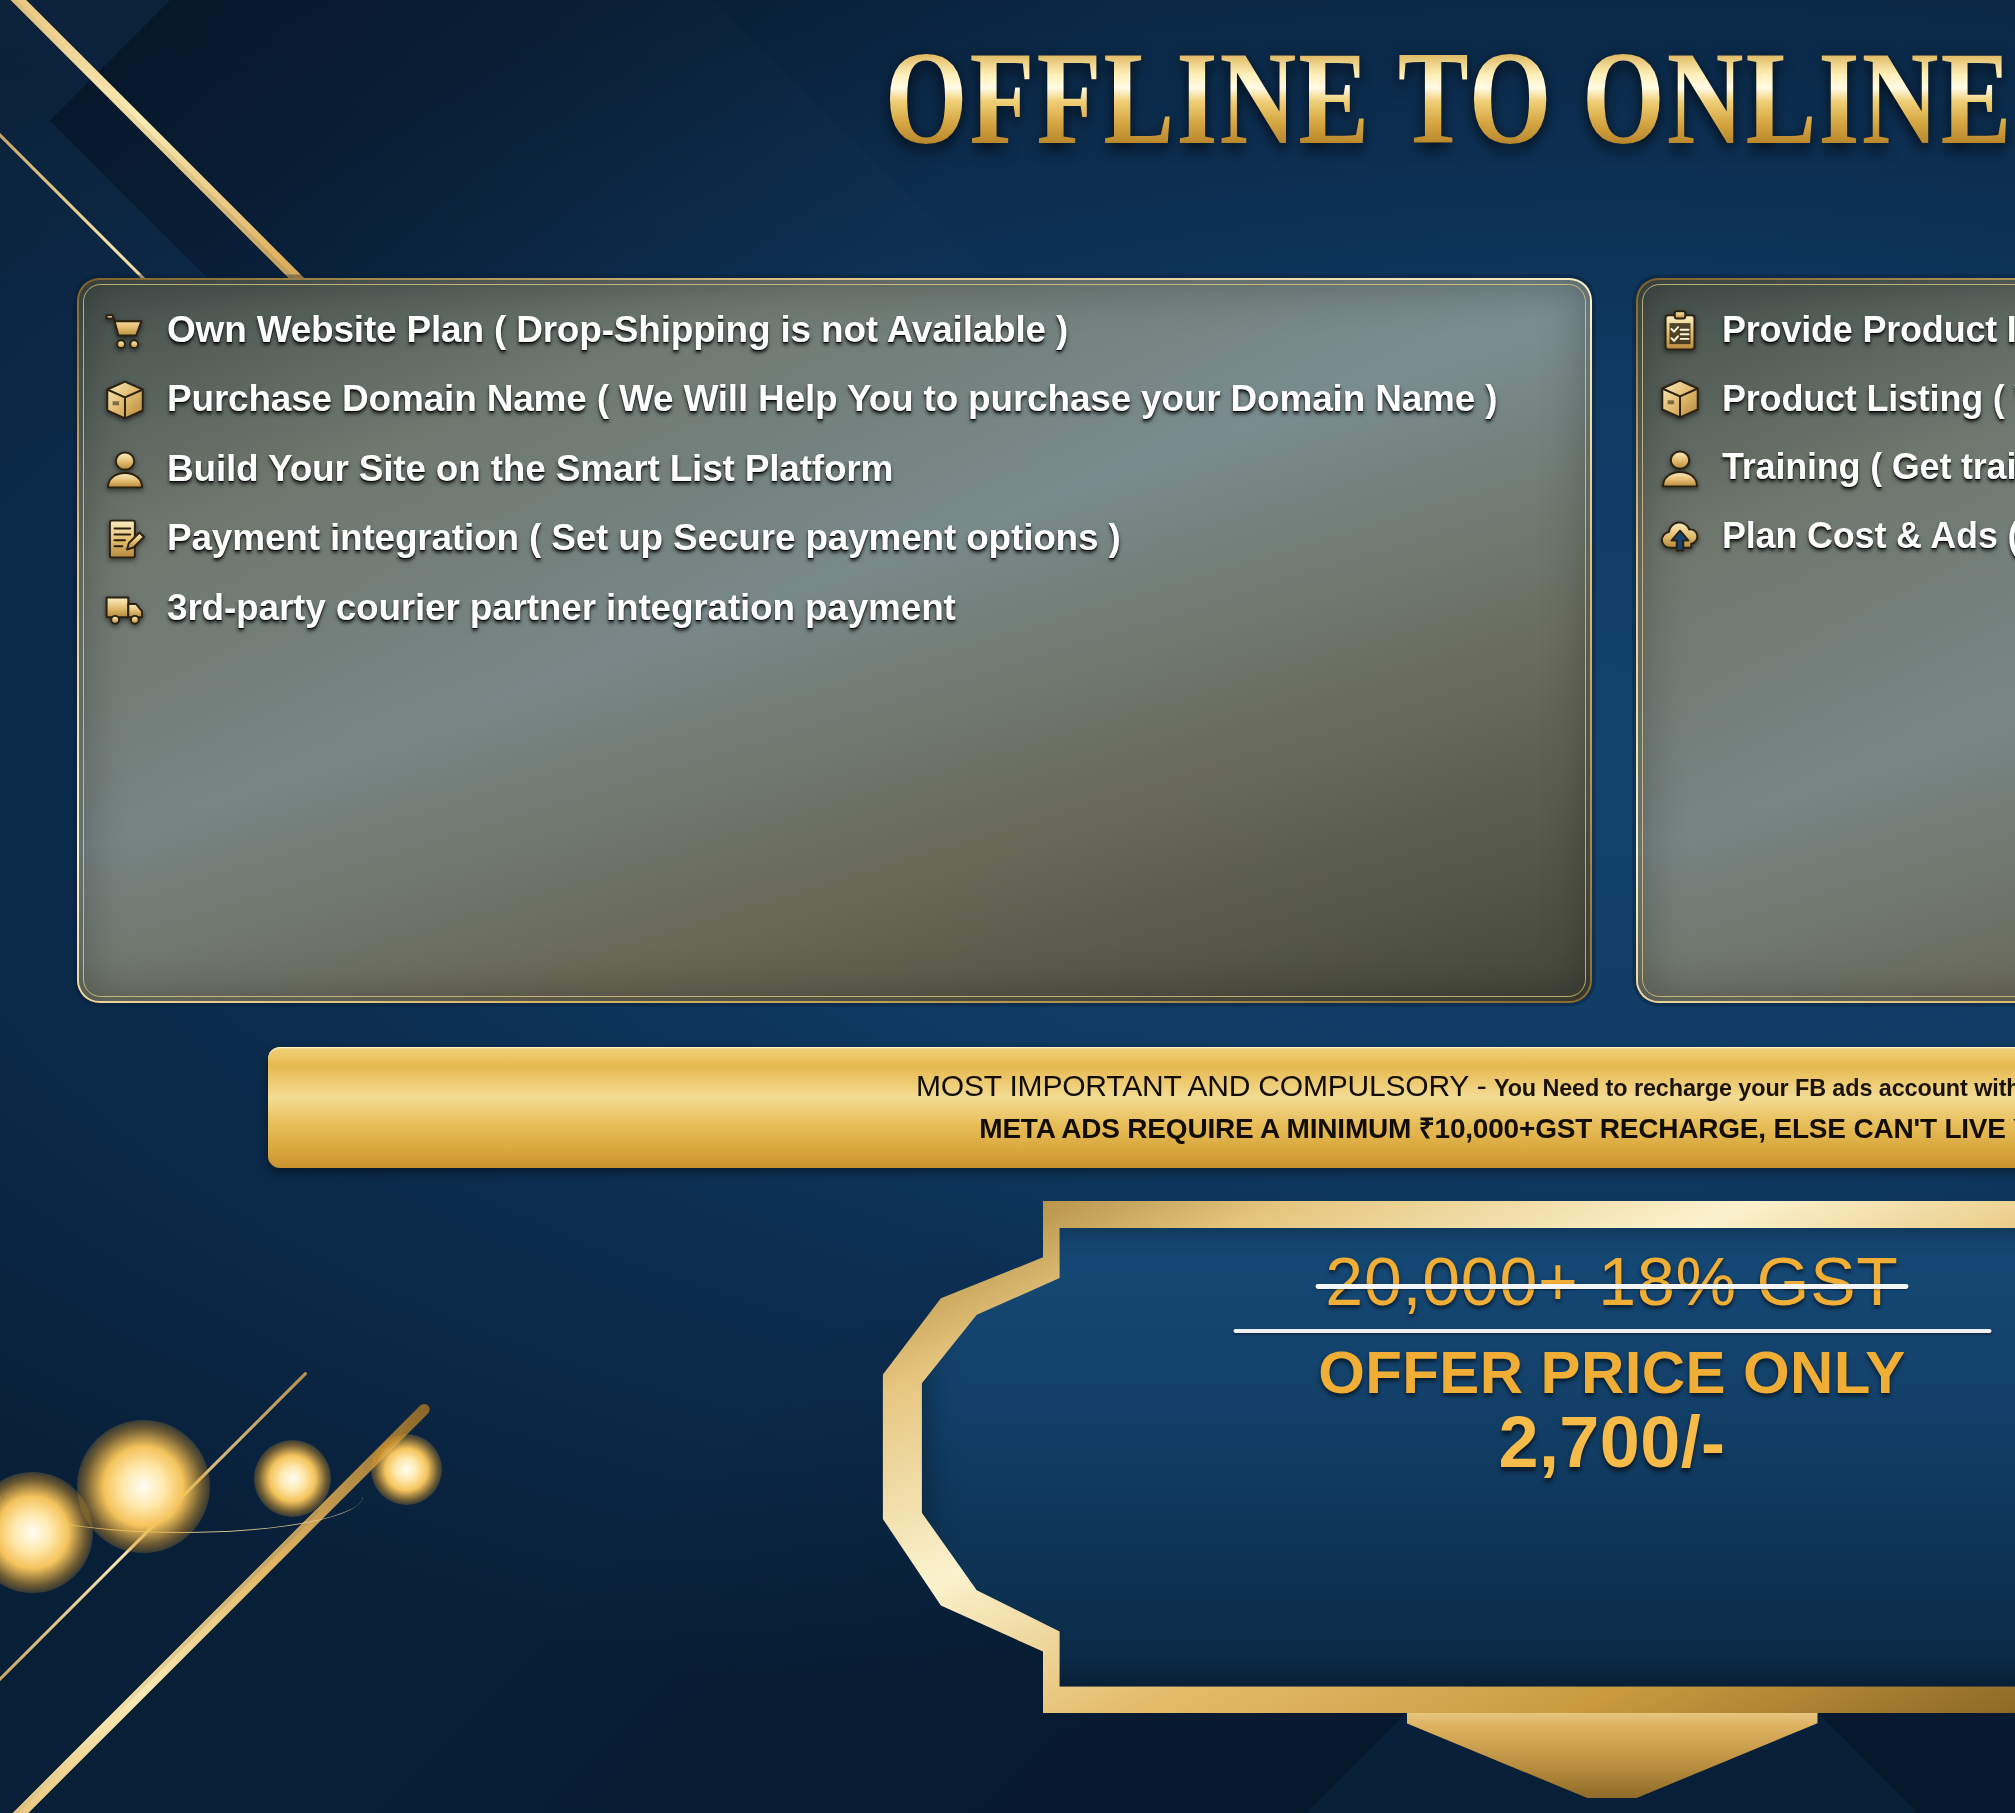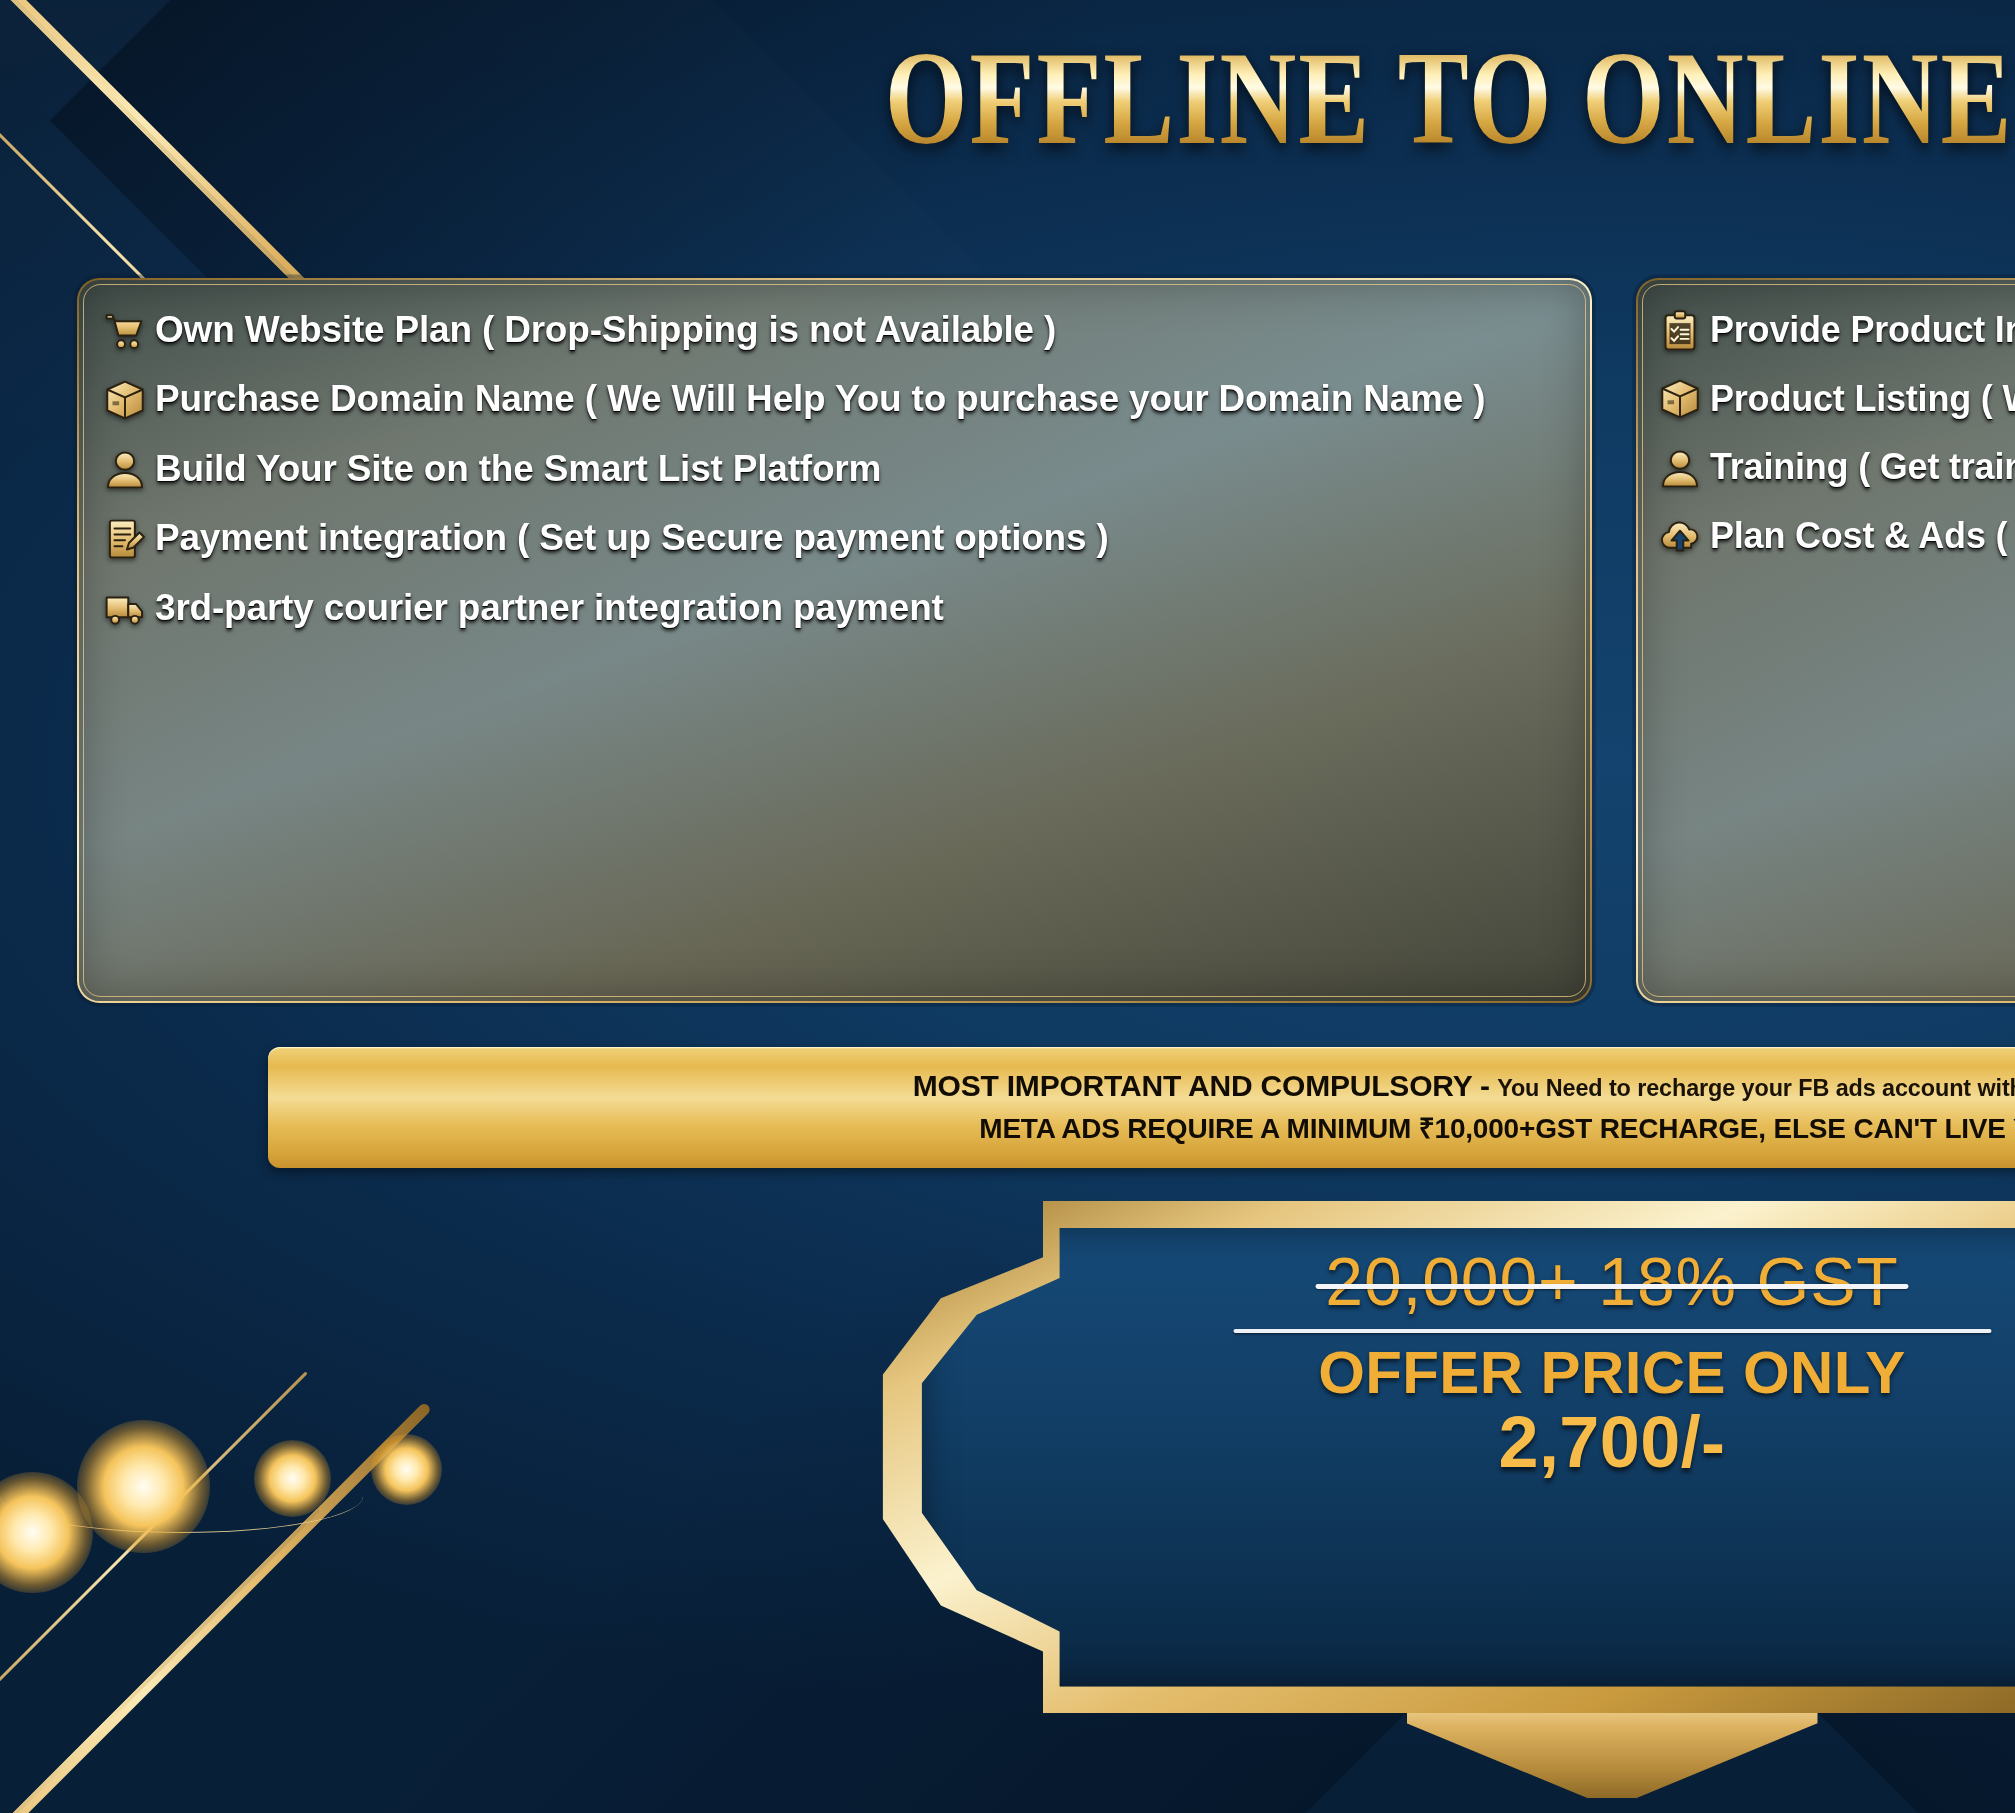--- a/index.html
+++ b/index.html
@@ -66,21 +66,21 @@
       linear-gradient(160deg,#7f6127 0%,#e5c484 22%,#fbf0c6 45%,#dcb468 70%,#8a6a2c 100%) border-box;
     box-shadow:0 0 0 3.6px rgba(8,25,45,.35), inset 0 0 48px rgba(0,0,0,.30);
     padding:28px 24px 20px 25px;
   }
   .panel::after{
     content:"";position:absolute;inset:4.4px;border-radius:17.7px;
     border:1.6px solid rgba(236,205,136,.75);pointer-events:none;
   }
   .panel.right{padding-left:21px;}
 
-  .item{display:flex;align-items:flex-start;gap:9px;margin-bottom:25px;}
+  .item{display:flex;align-items:flex-start;gap:21px;margin-bottom:25px;}
   .item:last-child{margin-bottom:0;}
   .ic{flex:0 0 auto;width:42px;height:42px;position:relative;margin-top:1.6px;
      filter:drop-shadow(0 2.4px 2.8px rgba(0,0,0,.55));}
   .ic svg{width:42px;height:42px;display:block;}
   .txt{
     color:#ffffff;font-weight:bold;font-size:37px;line-height:1.20;
     letter-spacing:-0.2px;
     text-shadow:0 2.8px 3.6px rgba(0,0,0,.75), 0 0.8px 0.8px rgba(0,0,0,.9);
   }
   .panel.right .txt{font-size:36px;}
@@ -88,21 +88,21 @@
   
   .banner{
     position:absolute;top:1047px;left:268px;width:2670px;height:121px;
     border-radius:12px;
     background:linear-gradient(180deg,#f0d27a 0%,#e6b94f 16%,#f4dc95 42%,#e7bd58 64%,#d8a63c 86%,#c9922f 100%);
     box-shadow:0 4px 10.5px rgba(0,0,0,.45), inset 0 1.2px 0 rgba(255,248,214,.85);
     display:flex;flex-direction:column;align-items:center;justify-content:center;gap:5.6px;
     padding:0 24px;
   }
   .bl1{white-space:nowrap;display:flex;align-items:baseline;gap:7.3px;}
-  .bl1 .strong{color:#120d04;font-weight:bold;font-size:30px;letter-spacing:-0.2px;margin-left:16px;}
+  .bl1 .strong{color:#120d04;font-weight:normal;font-size:30px;letter-spacing:-0.2px;margin-left:16px;}
   .bl1 .light{color:#1a1206;font-weight:bold;font-size:23.4px;letter-spacing:-0.1px;}
   .bl2{color:#120d04;font-weight:bold;font-size:28px;letter-spacing:-0.2px;white-space:nowrap;}
 
   
   .badgewrap{position:absolute;top:1201px;left:50%;transform:translateX(-50%);
     width:1459px;height:613px;}
   .badge{
     position:absolute;top:0;left:0;width:1459px;height:512px;
     background:linear-gradient(155deg,#9b7429 0%,#e6c67f 16%,#fbf2ce 34%,#e4bd6c 52%,#c99a3e 70%,#8b6826 88%,#6d4f1c 100%);
     -webkit-clip-path:polygon(

